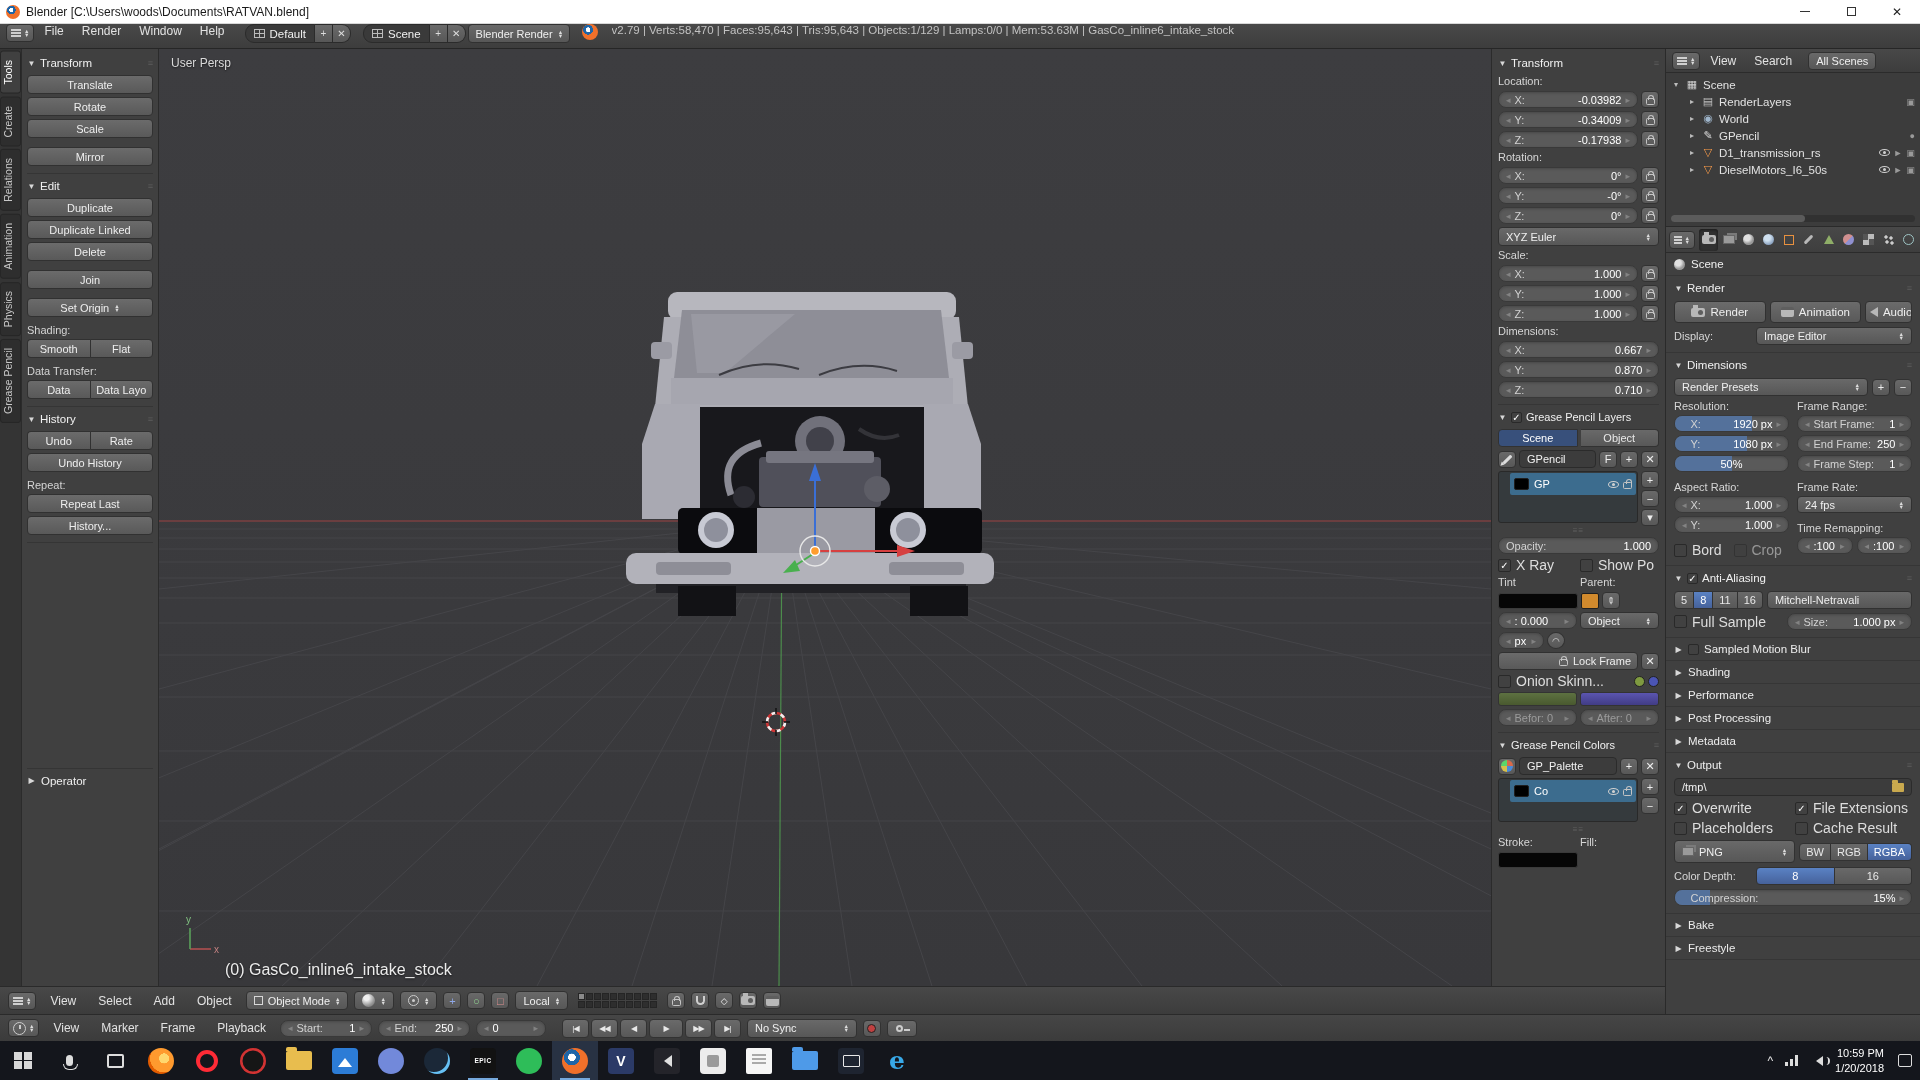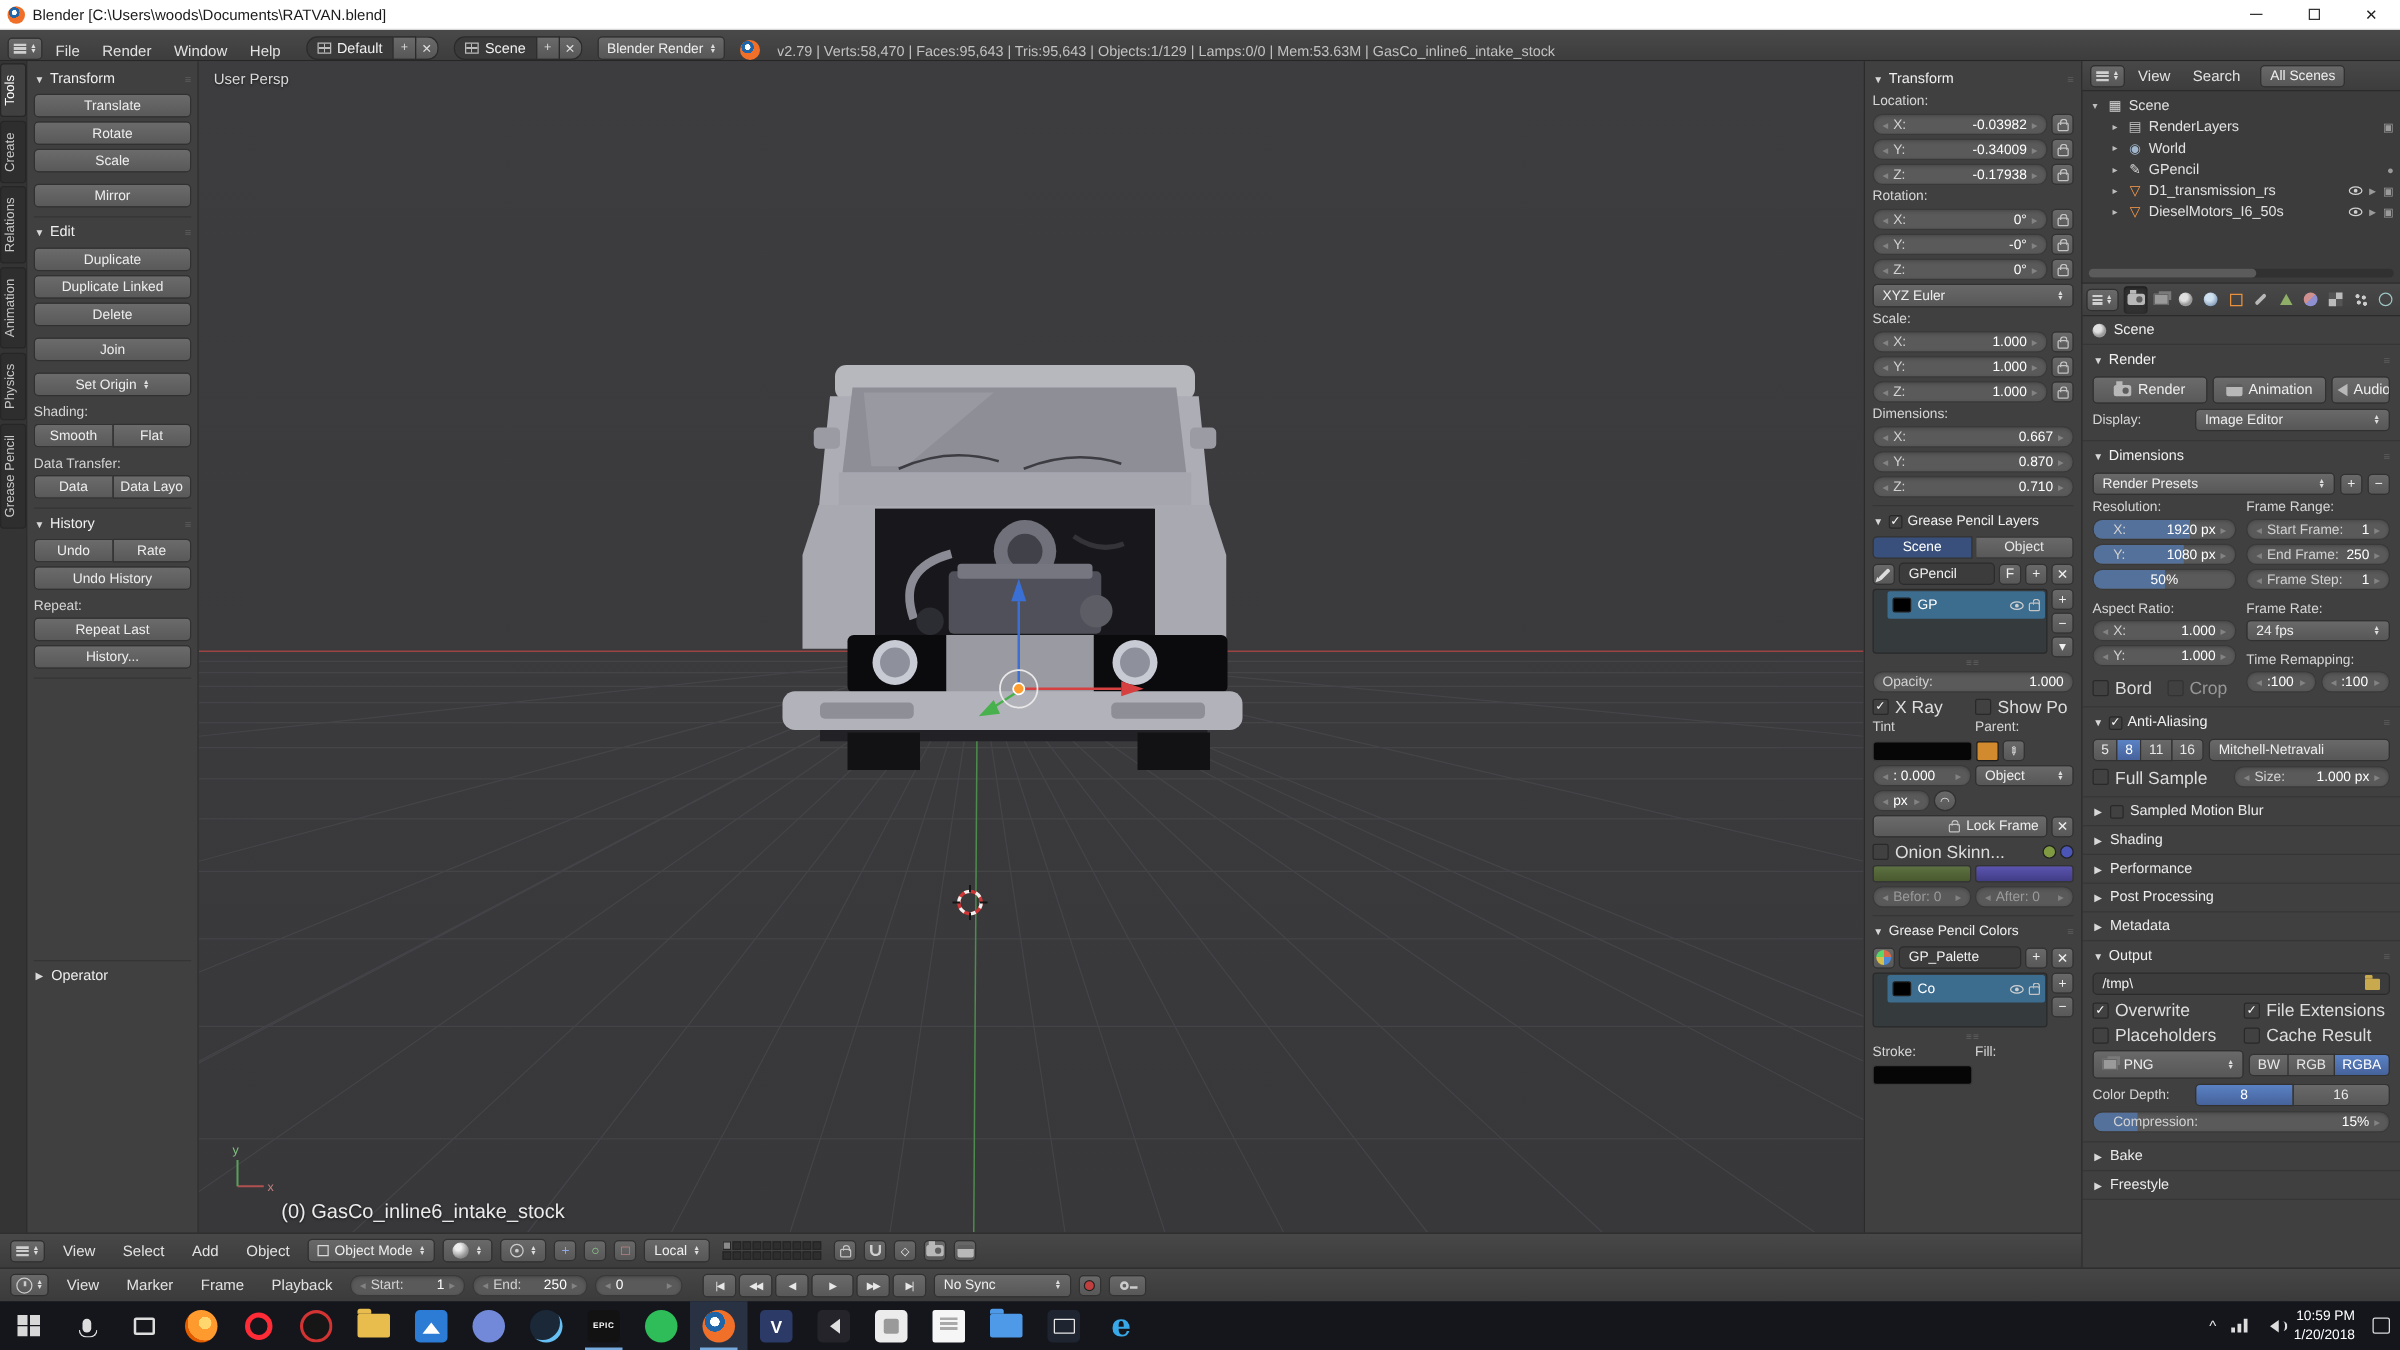--- a/index.html
+++ b/index.html
@@ -11,21 +11,21 @@
 .titlebar{position:absolute;left:0;top:0;width:1920px;height:24px;background:#fff;display:flex;align-items:center;padding-left:6px;color:#111;border-bottom:1px solid #d8d8d8}
 .ttext{font-size:12px;margin-left:6px;color:#1a1a1a}
 .wbtns{margin-left:auto;display:flex;height:24px}
 .wbtn{width:46px;display:flex;align-items:center;justify-content:center}
 .ic-min{width:10px;height:1px;background:#333}
 .ic-max{width:9px;height:9px;border:1px solid #333}
 .ic-close{font-size:12px;color:#222;line-height:1}
 .blogo{border-radius:50%;background:radial-gradient(circle at 38% 36%,#fff 0 16%,#1f65a7 17% 34%,#f0702a 35% 100%)}
 .s14{width:14px;height:14px}.s16{width:16px;height:16px}.s26{width:26px;height:26px}
 
-.topbar{position:absolute;left:0;top:24px;width:1920px;height:25px;background:linear-gradient(#494949,#3d3d3d);border-bottom:1px solid #262626;display:flex;align-items:flex-end;gap:2px;padding:0 6px}
+.topbar{position:absolute;left:0;top:24px;width:1920px;height:25px;background:linear-gradient(#494949,#3d3d3d);border-bottom:1px solid #262626;display:flex;align-items:flex-start;gap:2px;padding:0 6px}
 .menu{padding:0 8px;color:#e2e2e2;font-size:12px;white-space:nowrap}
 .edbtn{height:18px;min-width:26px;background:linear-gradient(#6a6a6a,#575757);border:1px solid #303030;border-radius:4px;display:flex;align-items:center;justify-content:center;gap:3px;padding:0 4px}
 .edglyph{width:10px;height:8px;background:linear-gradient(#cfcfcf 2px,transparent 2px,transparent 3px,#cfcfcf 3px,#cfcfcf 5px,transparent 5px,transparent 6px,#cfcfcf 6px)}
 .ud{display:flex;flex-direction:column;line-height:4px;font-size:5.5px;color:#ddd}
 .sel{display:flex;align-items:center;margin-left:10px}
 .selmain{display:flex;align-items:center;gap:5px;background:#3a3a3a;border:1px solid #2b2b2b;border-radius:9px 0 0 9px;height:19px;padding:0 8px;font-size:11.5px;color:#f0f0f0}
 .selbtn{width:18px;height:19px;background:linear-gradient(#6a6a6a,#575757);border:1px solid #2b2b2b;border-left:none;display:flex;align-items:center;justify-content:center;font-size:10px;color:#ddd}
 .selbtn.last{border-radius:0 9px 9px 0}
 .ic-grid{width:11px;height:9px;border:1px solid #bbb;background:linear-gradient(90deg,transparent 4px,#bbb 4px,#bbb 5px,transparent 5px),linear-gradient(transparent 3px,#bbb 3px,#bbb 4px,transparent 4px)}
 .stats{margin-left:12px;color:#c2c2c2;font-size:11.5px;white-space:nowrap;overflow:hidden}
@@ -260,21 +260,21 @@
     <div class="selbtn last">✕</div>
   </div>
   <div class="sel">
     <div class="selmain">
           <span class="ic-grid"></span>
           <span>Scene</span>
         </div>
     <div class="selbtn">+</div>
     <div class="selbtn last">✕</div>
   </div>
-  <div class="drop" style="margin-left:10px;width:102px">
+  <div class="drop" style="width:102px">
         <span>Blender Render</span>
         <span class="ud">
           <i>▲</i>
           <i>▼</i>
         </span>
       </div>
   <div class="blogo s16" style="margin-left:10px"></div>
   <div class="stats">v2.79 | Verts:58,470 | Faces:95,643 | Tris:95,643 | Objects:1/129 | Lamps:0/0 | Mem:53.63M | GasCo_inline6_intake_stock</div>
 </div>
 

